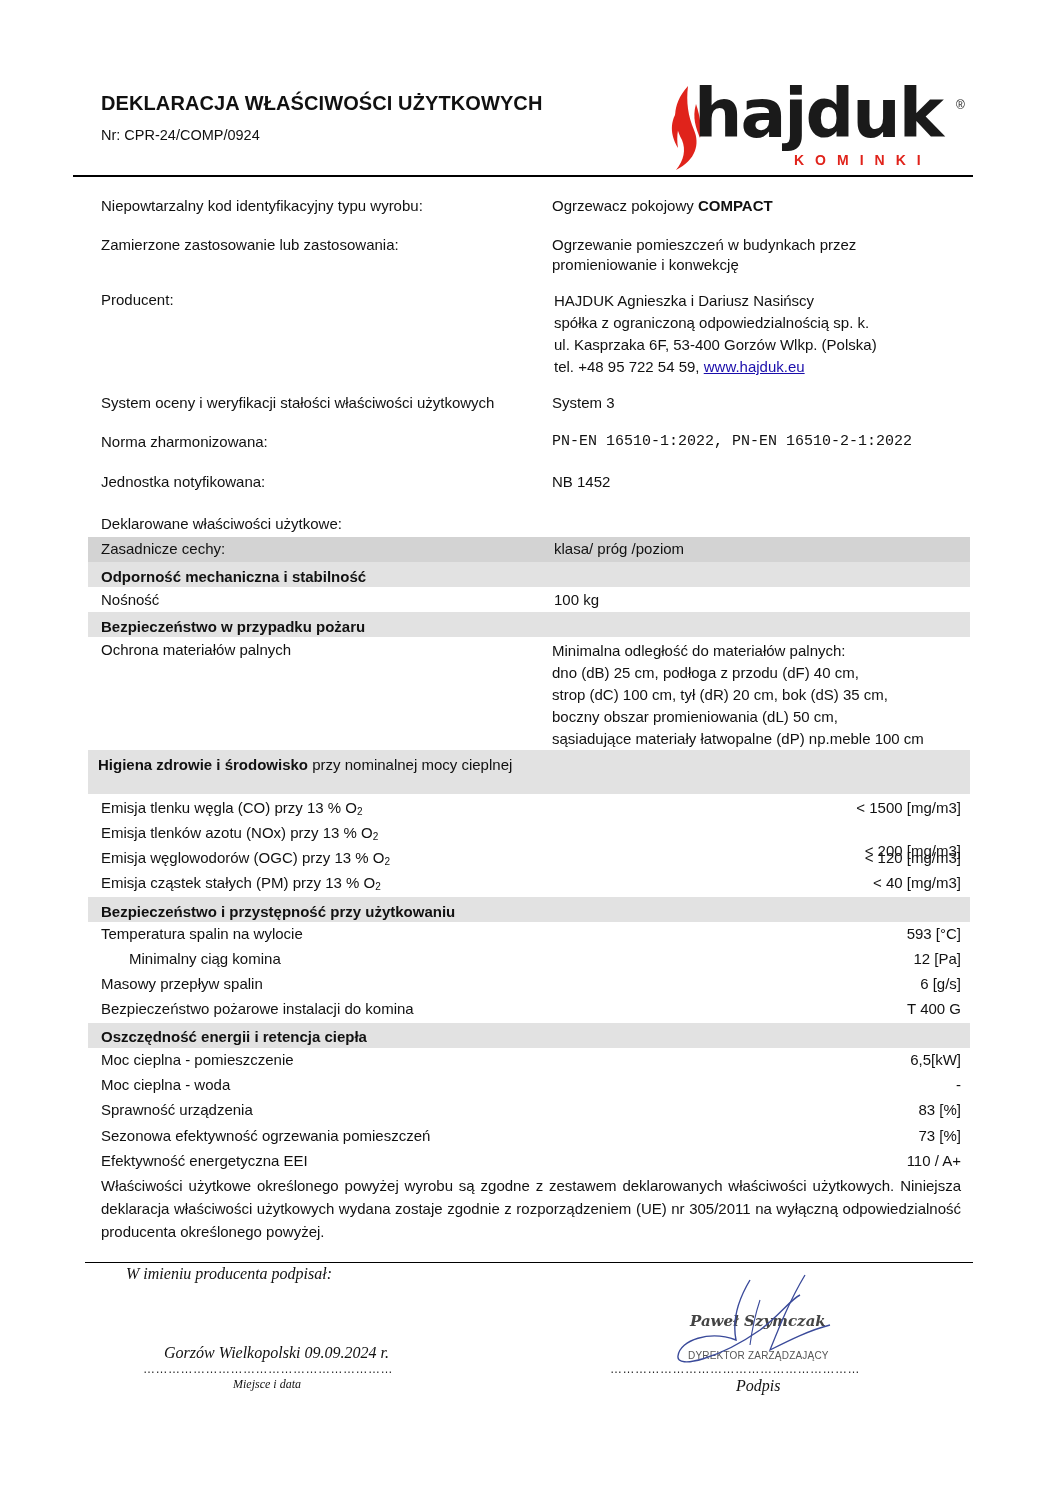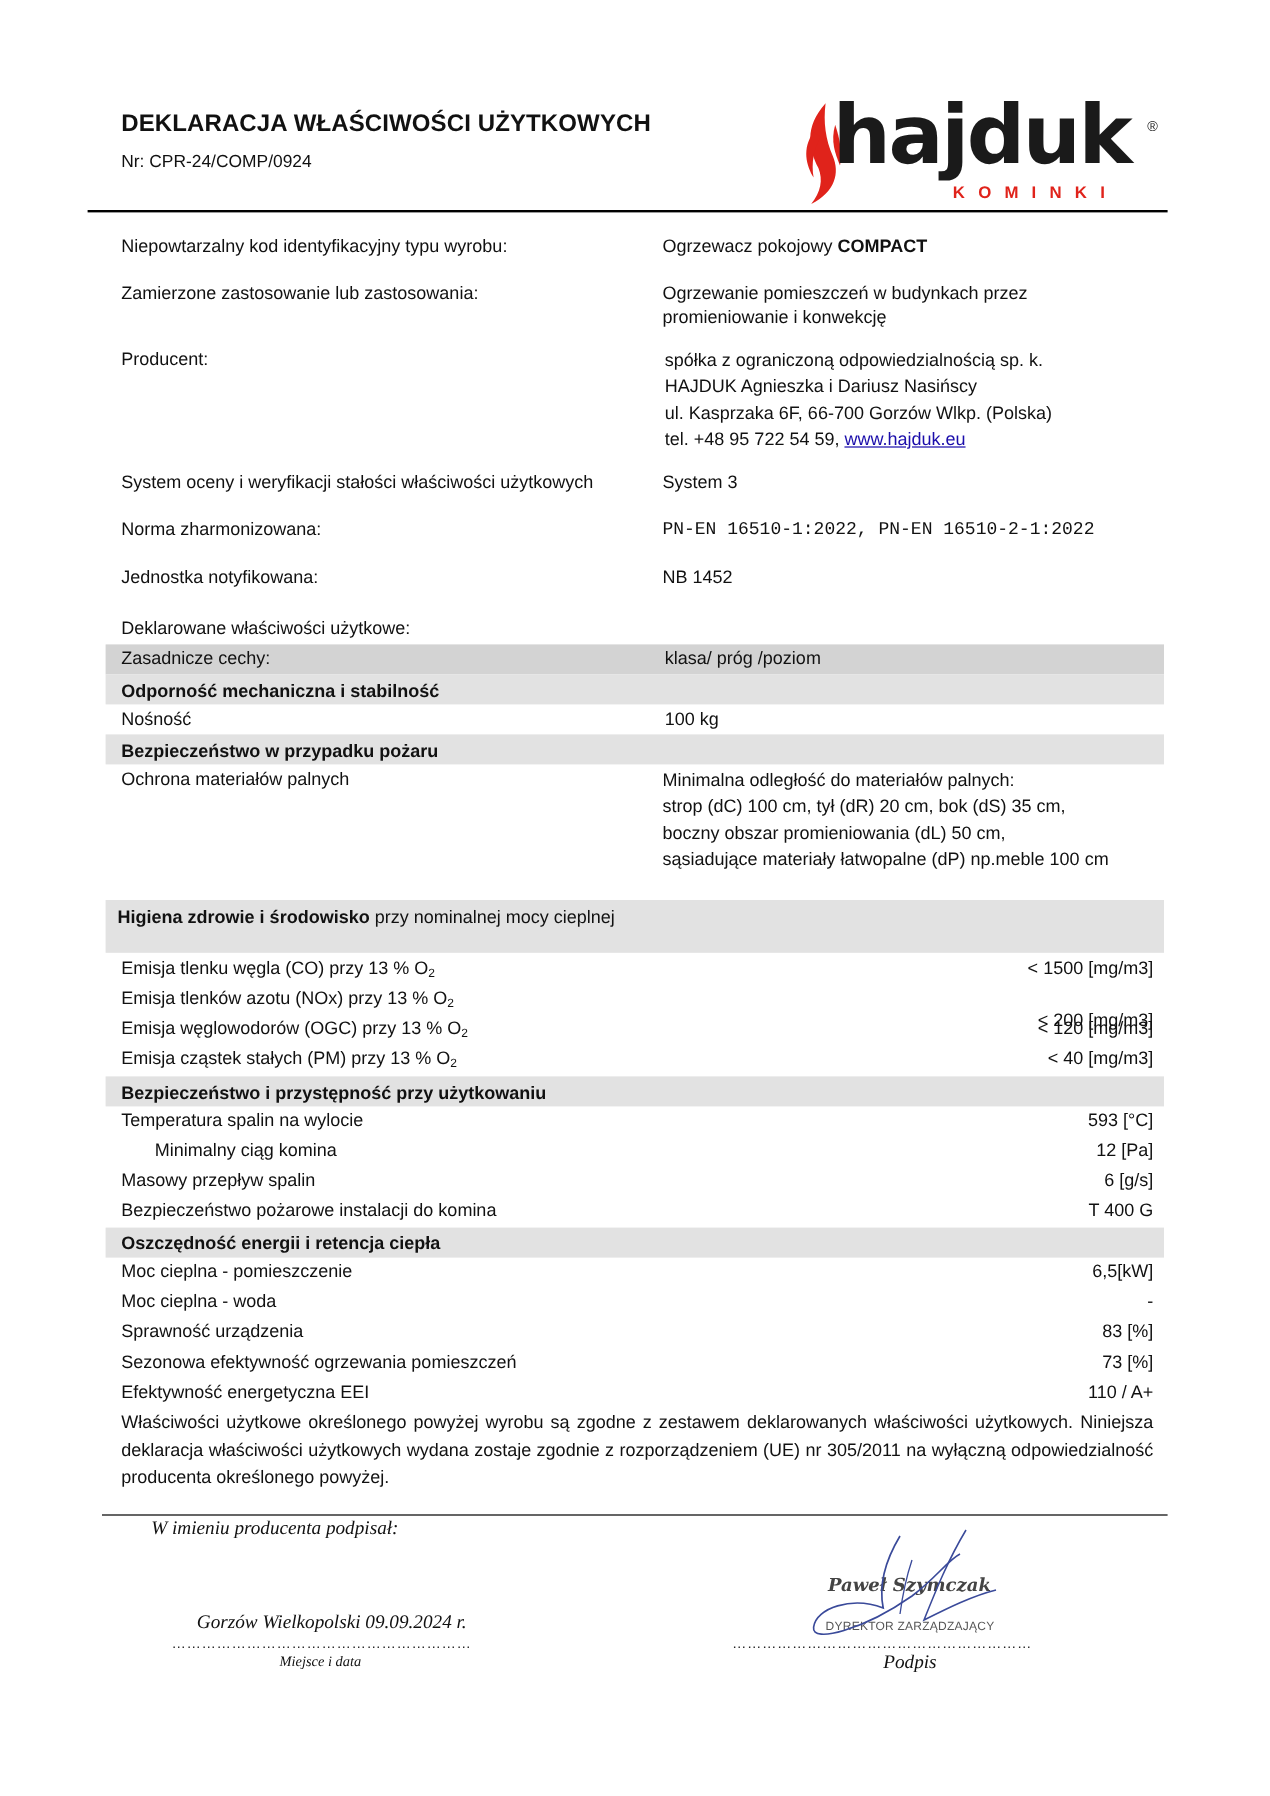--- a/index.html
+++ b/index.html
@@ -47,23 +47,23 @@
 <div class="abs txt val" style="top:196px;"><span>Ogrzewacz pokojowy </span><span class="b">COMPACT</span></div>
 
 <div class="abs txt lbl" style="top:235px;">Zamierzone zastosowanie lub zastosowania:</div>
 <div class="abs txt val" style="top:235px;">
   <div>Ogrzewanie pomieszczeń w budynkach przez</div>
   <div>promieniowanie i konwekcję</div>
 </div>
 
 <div class="abs txt lbl" style="top:290px;">Producent:</div>
 <div class="abs txt" style="left:554px;top:290px;line-height:22px;">
+  <div>HAJDUK Agnieszka i Dariusz Nasińscy</div>
   <div>spółka z ograniczoną odpowiedzialnością sp. k.</div>
-  <div>HAJDUK Agnieszka i Dariusz Nasińscy</div>
-  <div>ul. Kasprzaka 6F, 66-700 Gorzów Wlkp. (Polska)</div>
+  <div>ul. Kasprzaka 6F, 53-400 Gorzów Wlkp. (Polska)</div>
   <div><span>tel. +48 95 722 54 59, </span><a class="link">www.hajduk.eu</a></div>
 </div>
 
 <div class="abs txt lbl" style="top:393px;">System oceny i weryfikacji stałości właściwości użytkowych</div>
 <div class="abs txt val" style="top:393px;">System 3</div>
 
 <div class="abs txt lbl" style="top:432px;">Norma zharmonizowana:</div>
 <div class="abs txt val" style="top:432px;font-family:Liberation Mono, monospace;">PN-EN 16510-1:2022, PN-EN 16510-2-1:2022</div>
 
 <div class="abs txt lbl" style="top:472px;">Jednostka notyfikowana:</div>
@@ -78,20 +78,21 @@
 <div class="abs band band-sec" style="top:562px;height:25px;"></div>
 <div class="abs txt lbl b" style="top:567px;">Odporność mechaniczna i stabilność</div>
 <div class="abs txt lbl" style="top:590px;">Nośność</div>
 <div class="abs txt" style="left:554px;top:590px;">100 kg</div>
 
 <div class="abs band band-sec" style="top:612px;height:25px;"></div>
 <div class="abs txt lbl b" style="top:617px;">Bezpieczeństwo w przypadku pożaru</div>
 <div class="abs txt lbl" style="top:640px;">Ochrona materiałów palnych</div>
 <div class="abs txt" style="left:552px;top:640px;line-height:22px;">
   <div>Minimalna odległość do materiałów palnych:</div>
+  <div>dno (dB) 25 cm, podłoga z przodu (dF) 40 cm,</div>
   <div>strop (dC) 100 cm, tył (dR) 20 cm, bok (dS) 35 cm,</div>
   <div>boczny obszar promieniowania (dL) 50 cm,</div>
   <div>sąsiadujące materiały łatwopalne (dP) np.meble 100 cm</div>
 </div>
 
 <div class="abs band band-sec" style="top:750px;height:44px;"></div>
 <div class="abs txt" style="left:98px;top:755px;"><span class="b">Higiena zdrowie i środowisko</span><span> przy nominalnej mocy cieplnej</span></div>
 
 <div class="abs txt lbl" style="top:798px;"><span>Emisja tlenku węgla (CO) przy 13 % O</span><sub>2</sub></div>
 <div class="abs txt right" style="top:798px;">&lt; 1500 [mg/m3]</div>

